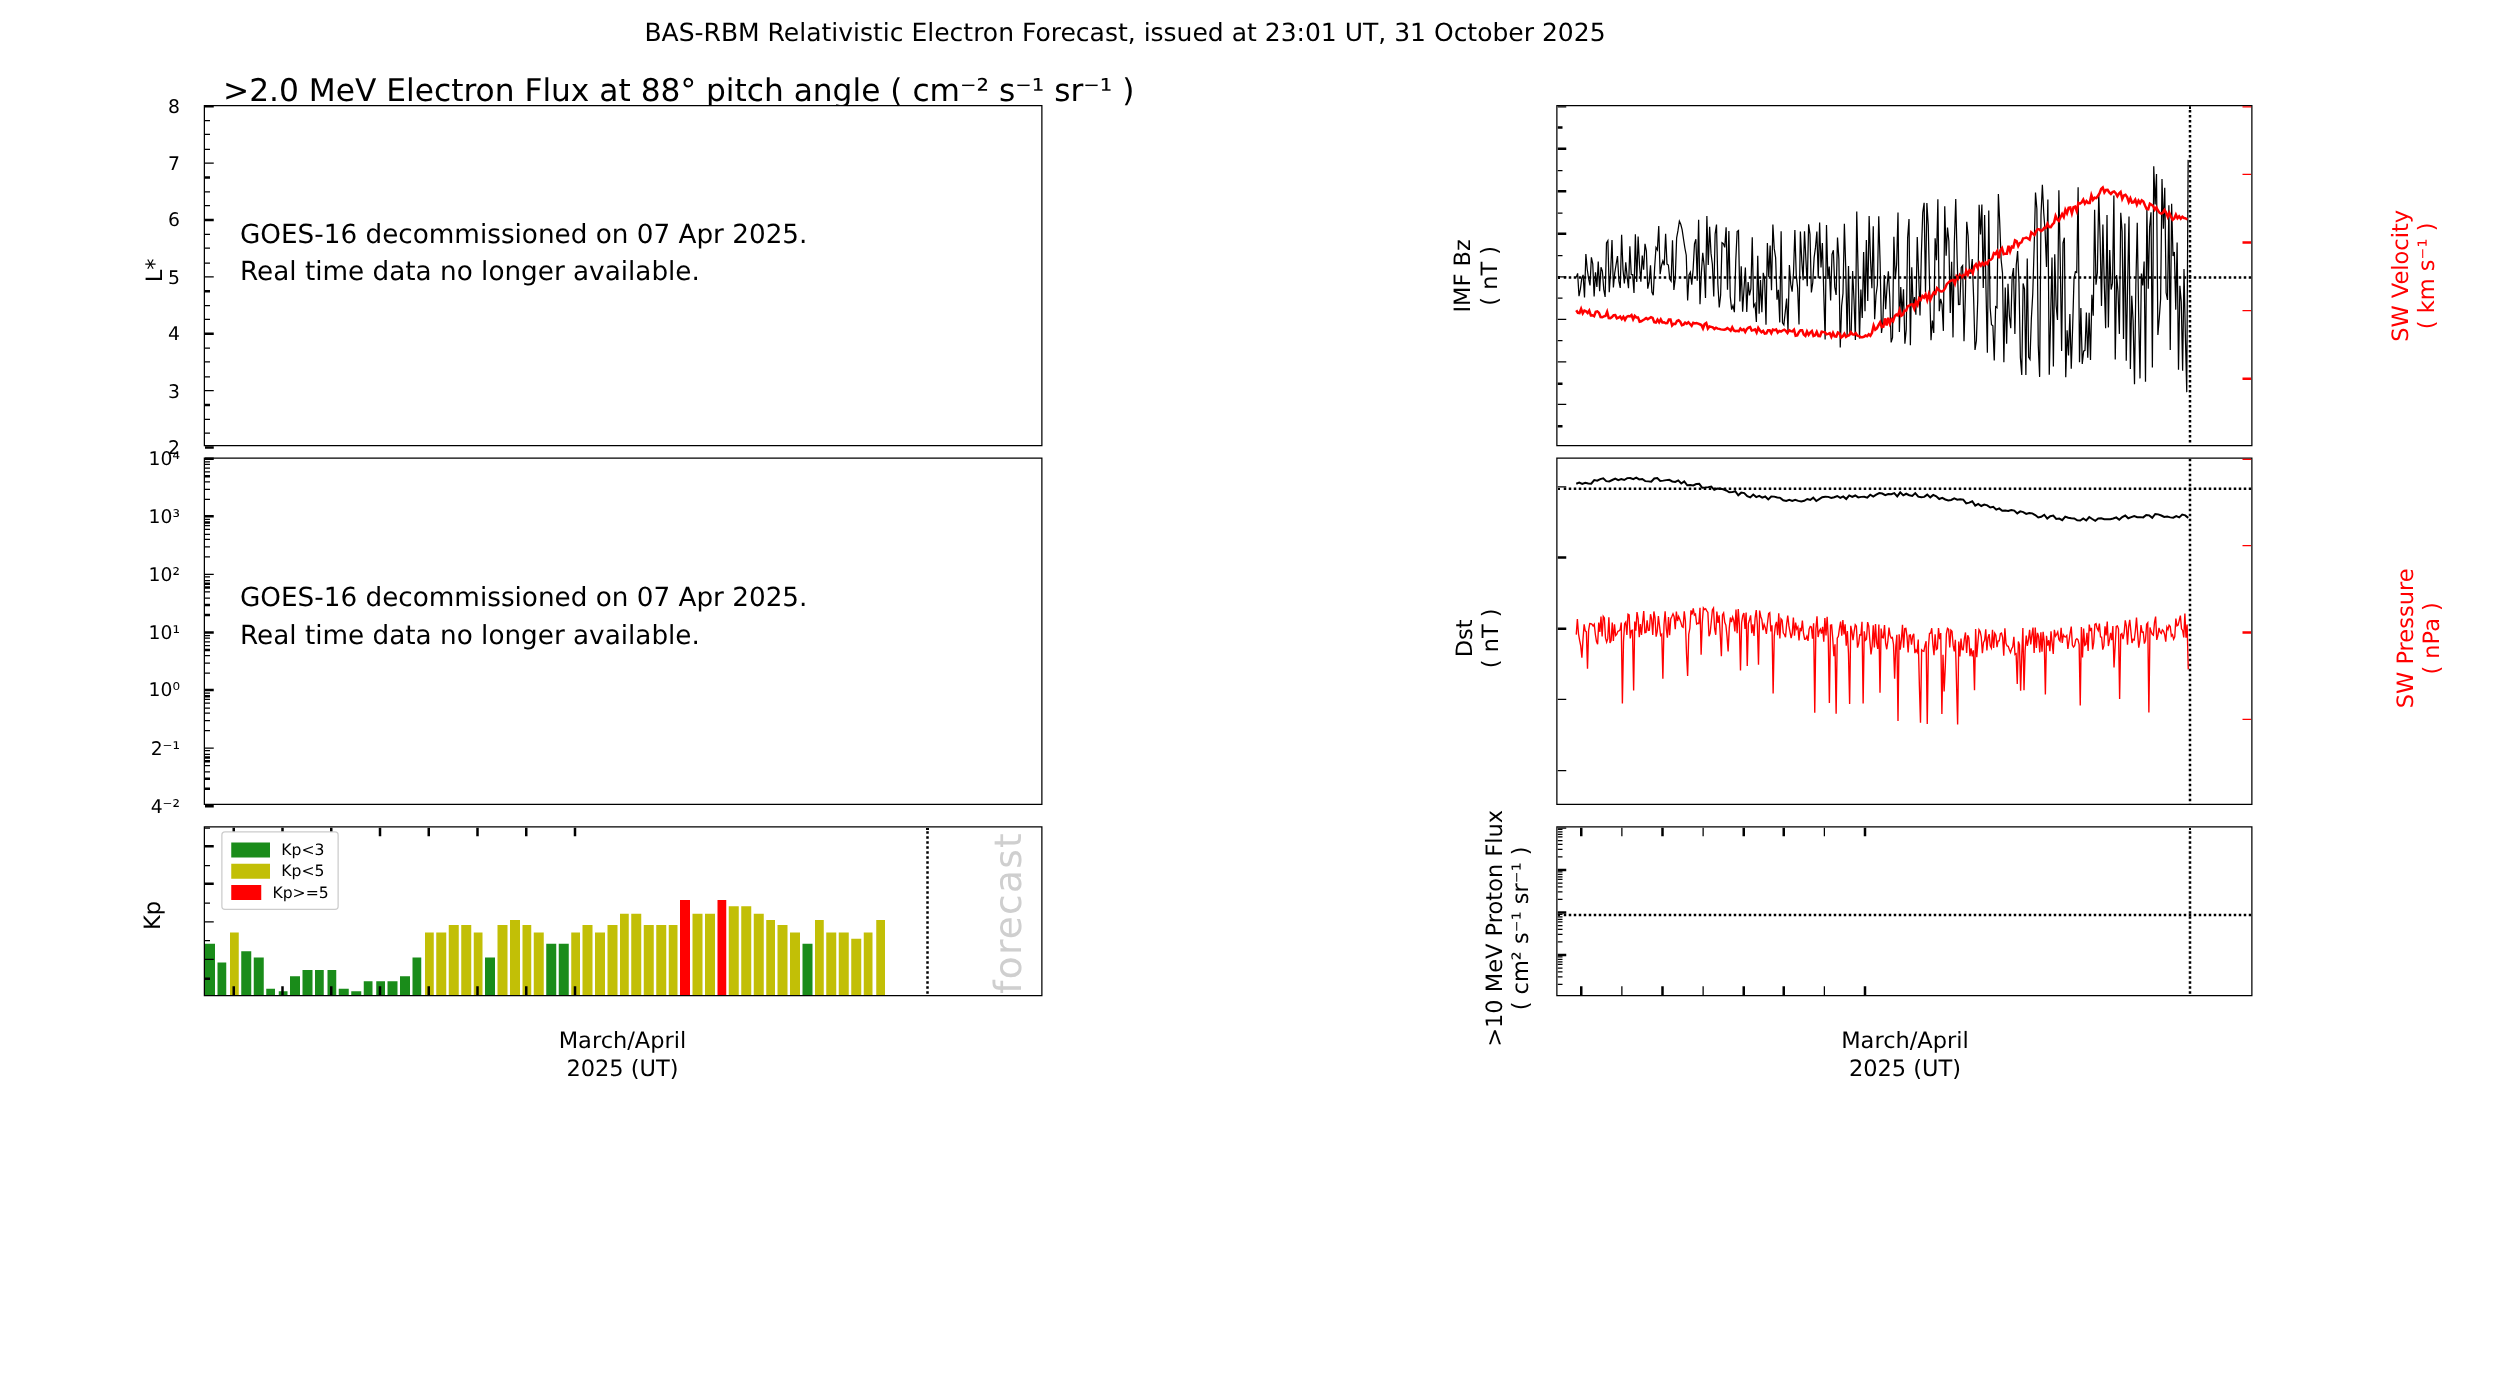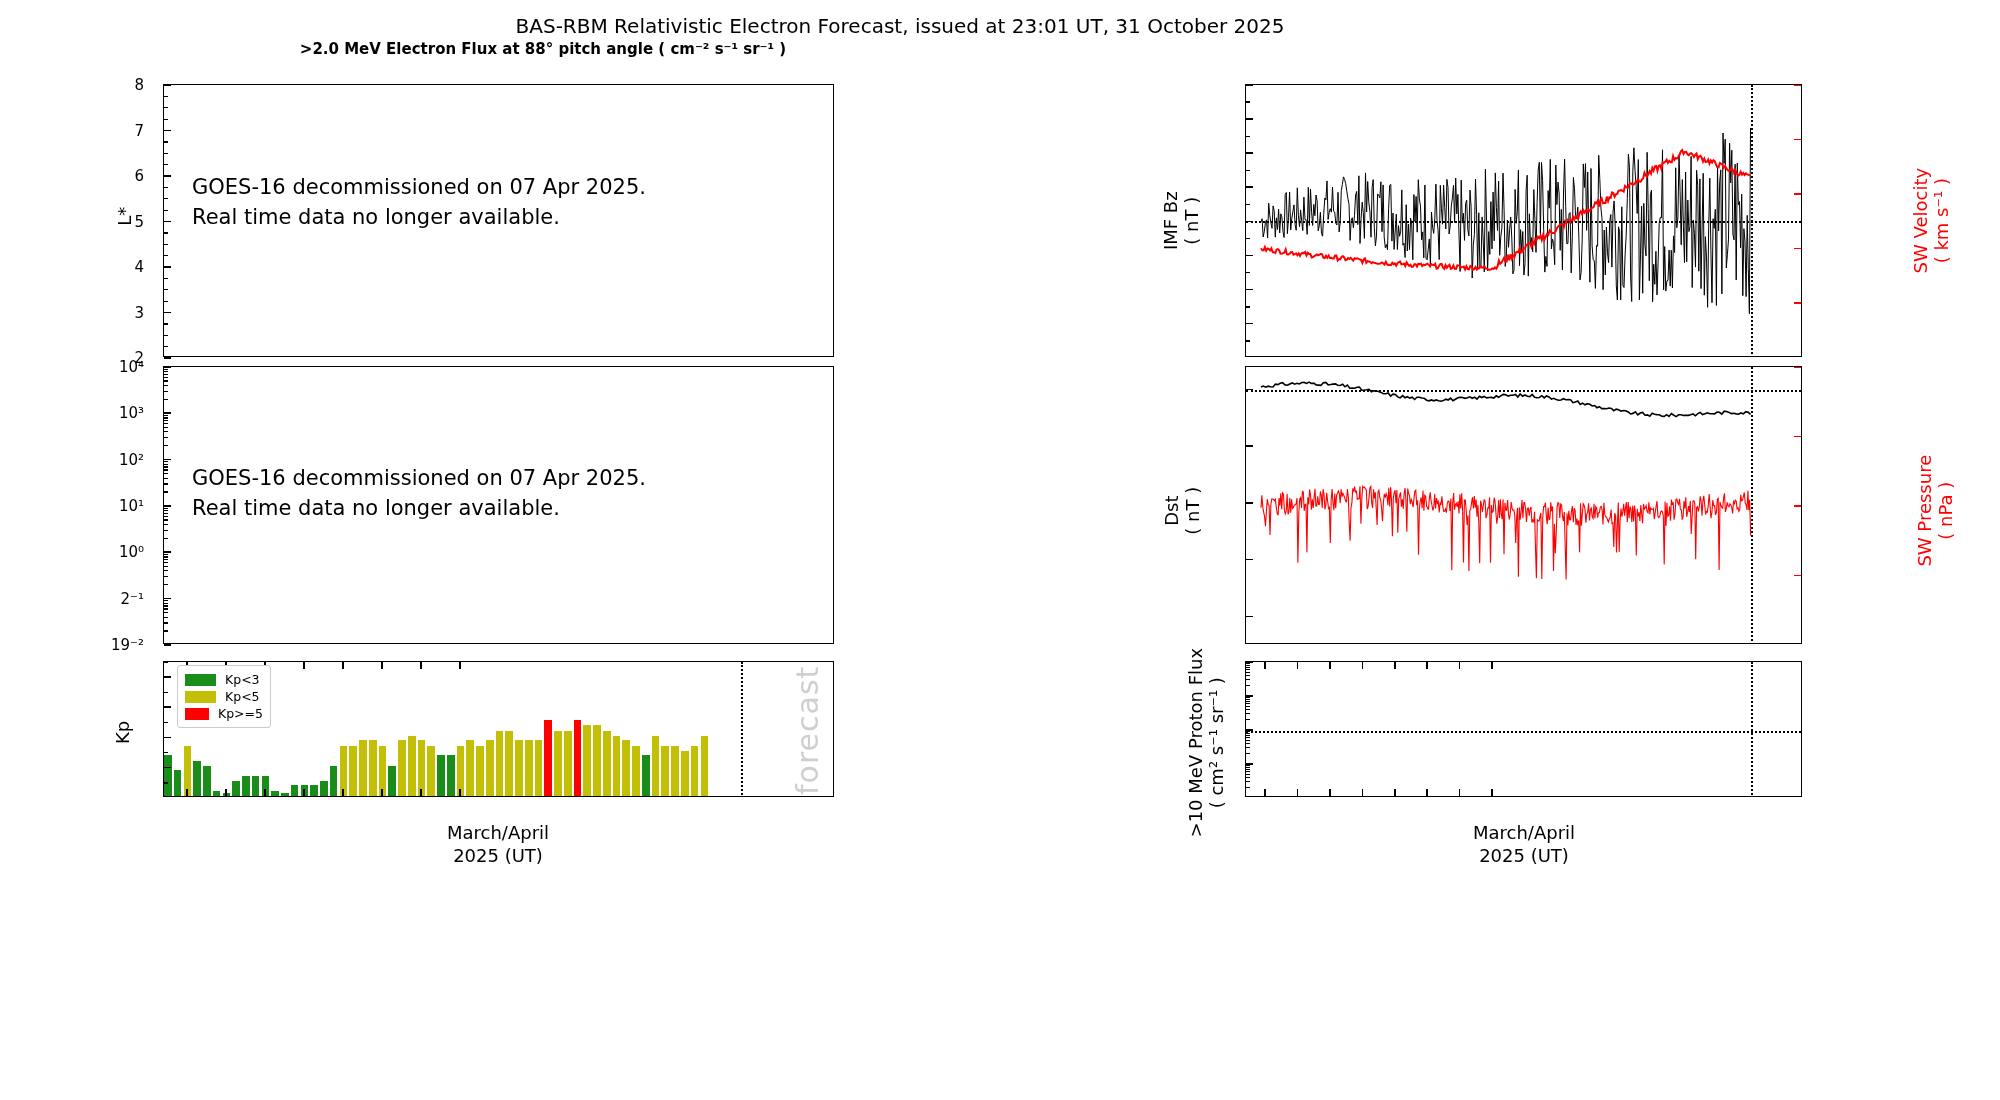--- a/index.html
+++ b/index.html
@@ -1,20 +1,20 @@
 <!DOCTYPE html>
 <html><head>
 <meta charset="utf-8">
 <style>
   html,body{margin:0;padding:0;background:#fff;}
   body{width:2000px;height:1100px;position:relative;
        font-family:"DejaVu Sans","Liberation Sans",sans-serif;color:#000;}
   .abs{position:absolute;}
   #title{left:0;top:14px;width:1800px;text-align:center;font-size:20px;}
-  #subtitle{left:0;top:40px;width:1086px;text-align:center;font-size:15px;font-weight:bold;}
+  #subtitle{left:0;top:58px;width:1086px;text-align:center;font-size:25px;}
   .axes{position:absolute;box-sizing:border-box;border:1.6px solid #000;background:#fff;}
   .tick-lab{position:absolute;font-size:15px;white-space:nowrap;}
   .tick-lab.y{right:0;transform:translate(-8px,-50%);text-align:right;}
   .tk{position:absolute;background:#000;}
   .tk.y{width:7px;height:1.6px;left:0;}
   .tk.ym{width:4px;height:1.3px;left:0;}
   .tk.yr{width:7px;height:1.6px;right:0;}
   .tk.x{height:7px;width:1.6px;bottom:0;}
   .tk.xt{height:7px;width:1.6px;top:0;}
   .tk.red{background:#f00;}
@@ -73,21 +73,21 @@
     <div class="tk ym" style="top: 22.15px;"></div>
     <div class="tk ym" style="top: 10.775px;"></div>
   </div>
 <div class="abs" style="left:163px;top:84px;width:0;height:273px;"></div>
 <div class="msg abs" style="left:192px;top:172px;width:560px;">GOES-16 decommissioned on 07 Apr 2025.
 Real time data no longer available.</div>
 <div class="axlabel rot abs" style="left:100px;top:206px;width:50px;transform:rotate(-90deg);">L*</div>
 
 <div class="axes" id="ax-flux" style="left:163px;top:366px;width:671px;height:278px;">
     <div class="tk y" style="top: 277px;"></div>
-    <div class="tick-lab y" style="top: 278px; left: -155px; width: 145px; position: absolute; transform: translate(-10px, -50%); text-align: right;">19⁻²</div>
+    <div class="tick-lab y" style="top: 278px; left: -155px; width: 145px; position: absolute; transform: translate(-10px, -50%); text-align: right;">4⁻²</div>
     <div class="tk y" style="top: 230.667px;"></div>
     <div class="tick-lab y" style="top: 231.667px; left: -155px; width: 145px; position: absolute; transform: translate(-10px, -50%); text-align: right;">2⁻¹</div>
     <div class="tk y" style="top: 184.333px;"></div>
     <div class="tick-lab y" style="top: 185.333px; left: -155px; width: 145px; position: absolute; transform: translate(-10px, -50%); text-align: right;">10⁰</div>
     <div class="tk y" style="top: 138px;"></div>
     <div class="tick-lab y" style="top: 139px; left: -155px; width: 145px; position: absolute; transform: translate(-10px, -50%); text-align: right;">10¹</div>
     <div class="tk y" style="top: 91.6667px;"></div>
     <div class="tick-lab y" style="top: 92.6667px; left: -155px; width: 145px; position: absolute; transform: translate(-10px, -50%); text-align: right;">10²</div>
     <div class="tk y" style="top: 45.3333px;"></div>
     <div class="tick-lab y" style="top: 46.3333px; left: -155px; width: 145px; position: absolute; transform: translate(-10px, -50%); text-align: right;">10³</div>

